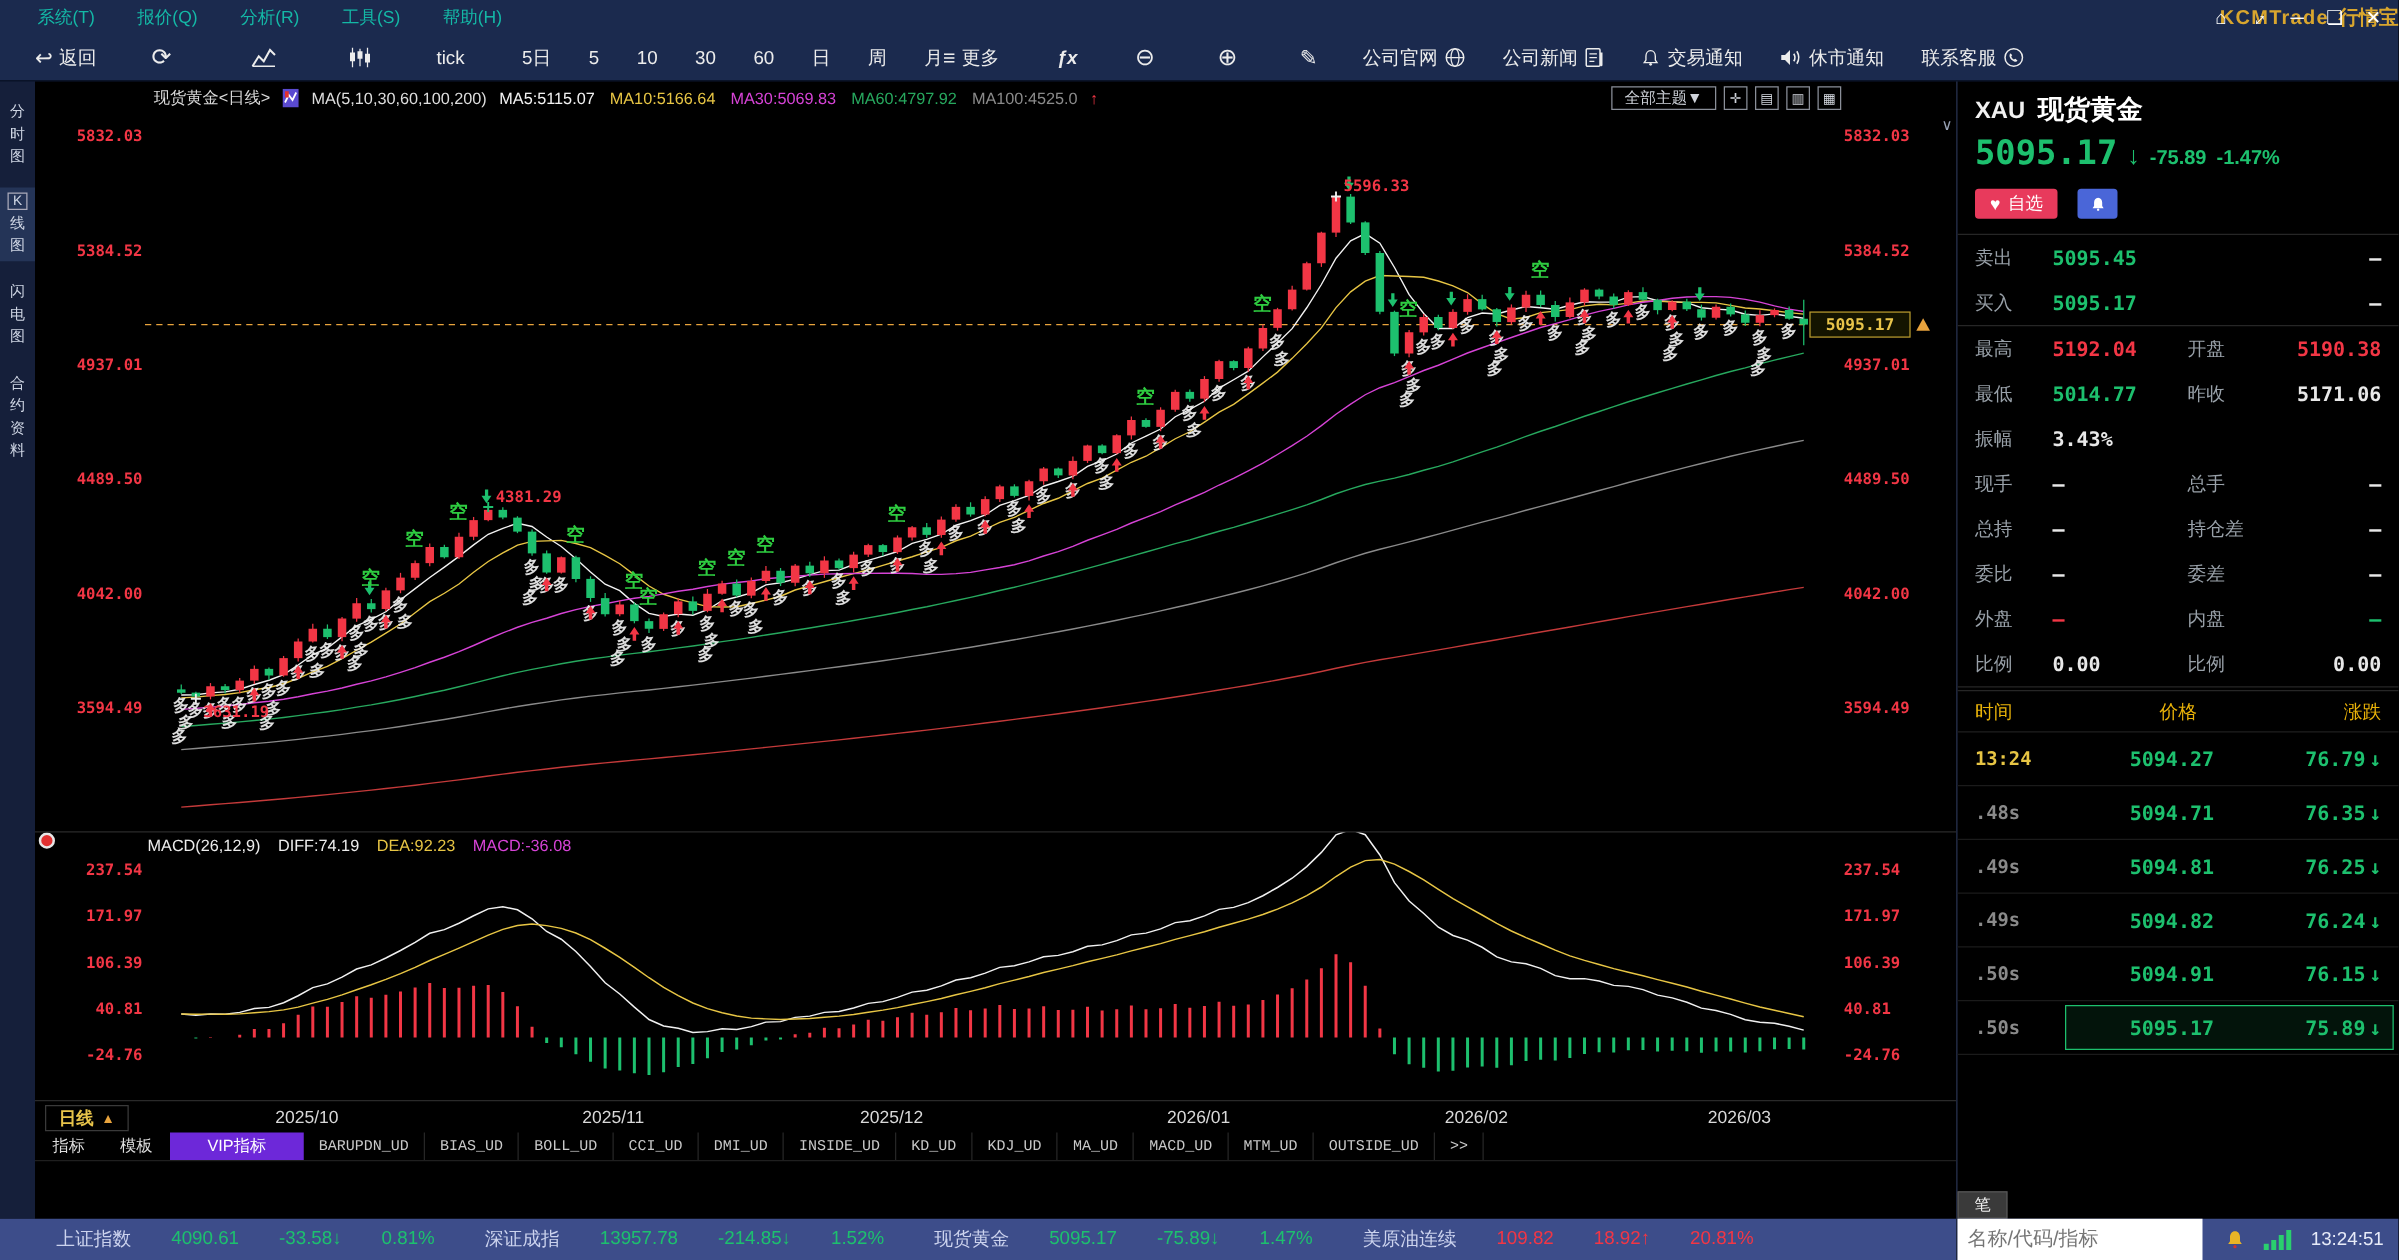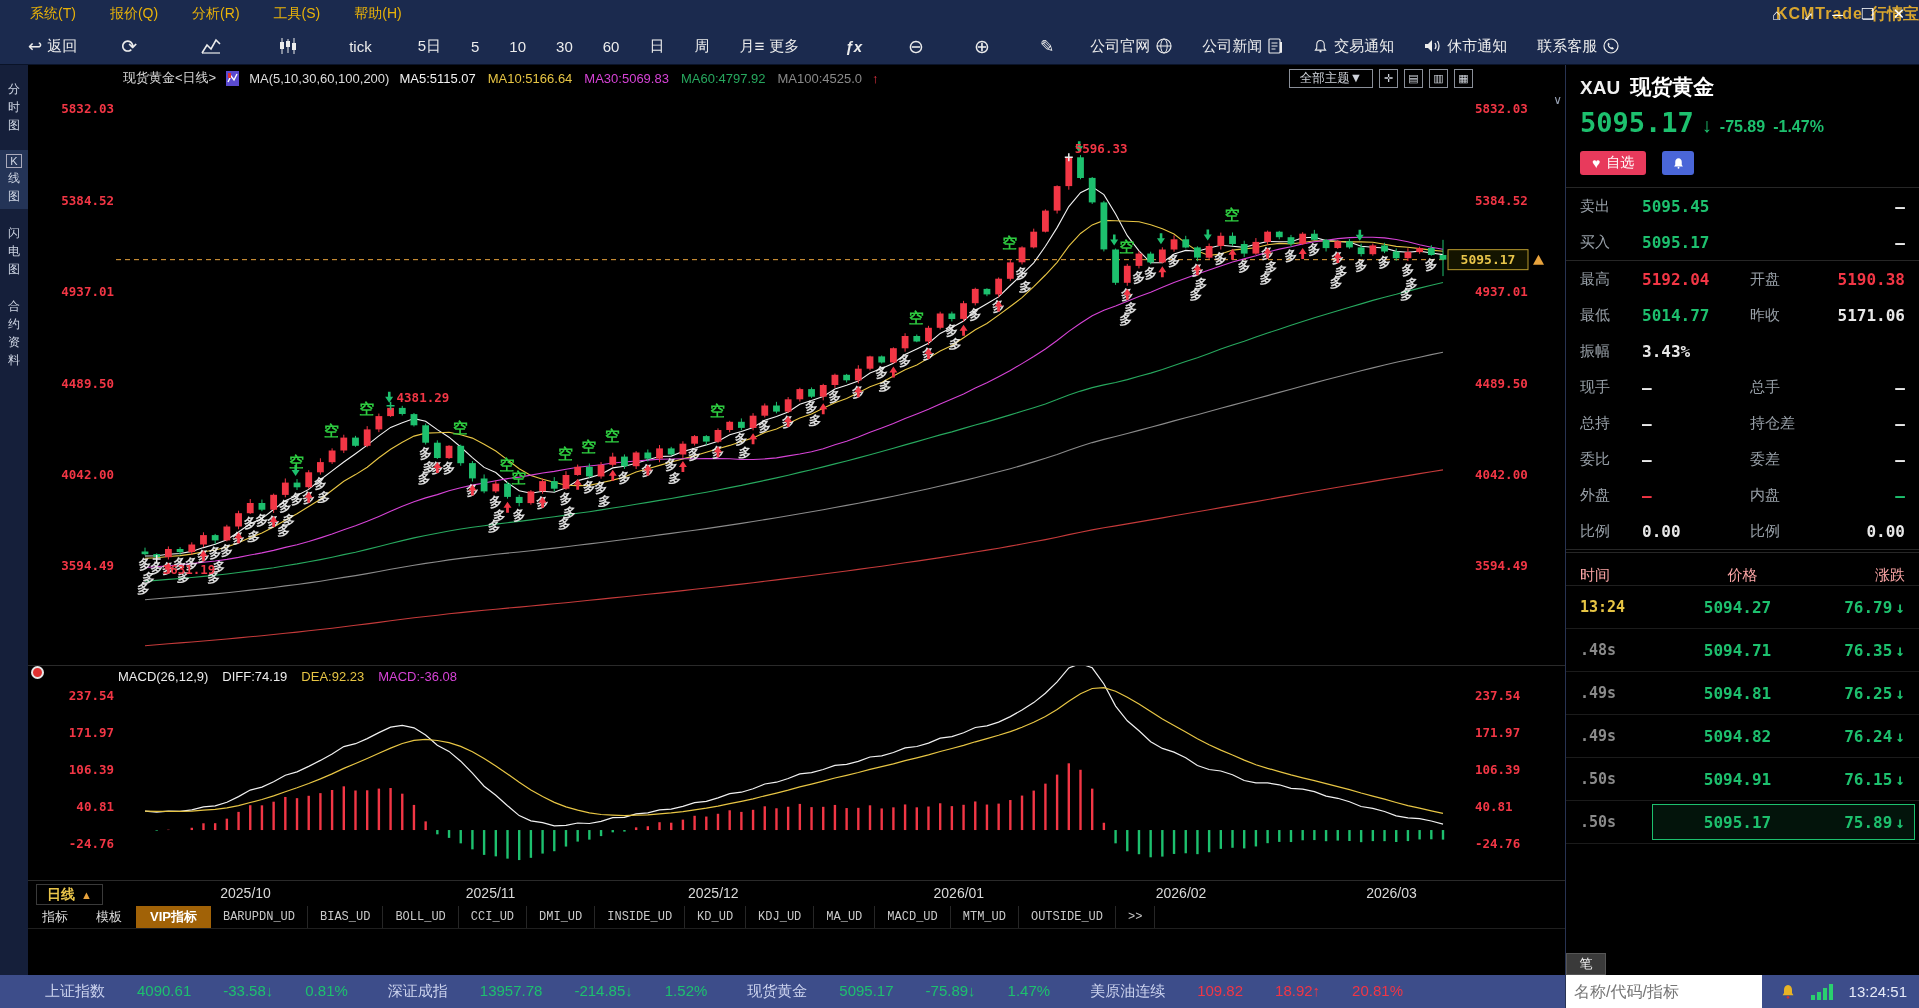--- a/index.html
+++ b/index.html
@@ -2,21 +2,21 @@
 <html><head>
 <meta charset="utf-8">
 <style>
   html,body{margin:0;padding:0;background:#000;}
   .window{position:relative;width:1919px;height:1008px;background:#000;overflow:hidden;
     font-family:"Liberation Sans",sans-serif;color:#e8e8e8;}
   
   .menubar{position:absolute;top:0;left:0;right:0;height:28px;background:#1b2a4e;
     display:flex;align-items:center;font-size:14px;z-index:30;}
   .menus{display:flex;gap:34px;margin-left:30px;}
-  .menu-item{cursor:default;color:#eab308;text-align:right;}
+  .menu-item{cursor:default;color:#14b8a6;text-align:right;}
   .apptitle{position:absolute;left:0;right:0;text-align:right;pointer-events:none;}
   .brand{color:#d9a62e;font-weight:bold;font-size:16px;letter-spacing:1px;}
   .brand2{color:#d9a62e;font-weight:bold;font-size:16px;margin-left:8px;}
   .winctl{position:absolute;right:14px;top:0;height:28px;display:flex;gap:18px;align-items:center;font-size:15px;color:#fff;}
   .winctl span{cursor:pointer;}
   .diag{display:inline-block;transform:rotate(-45deg);}
   
   .toolbar{position:absolute;top:28px;left:0;right:0;height:37px;background:#1b2a4e;
     border-bottom:1px solid #0a1328;display:flex;align-items:center;font-size:15px;color:#ececec;z-index:30;padding-left:28px;box-sizing:border-box;}
   .tbtn{display:flex;align-items:center;gap:5px;cursor:pointer;white-space:nowrap;}
@@ -49,21 +49,21 @@
   #macd-svg{position:absolute;top:600px;left:0;border-top:1px solid #2a2a2a;}
   .xaxis{position:absolute;top:815px;left:0;right:0;height:26px;border-top:1px solid #2a2a2a;}
   .period-box{position:absolute;left:8px;top:3px;border:1px solid #3a3a3a;padding:0 10px;height:19px;
     display:flex;align-items:center;gap:6px;cursor:pointer;}
   .period-box .pl{color:#e8c44a;font-weight:bold;font-size:14px;}
   .period-box .pa{color:#e8a33d;font-size:11px;}
   .dlab{position:absolute;top:4px;color:#d9d9d9;font-size:14px;}
   .tabs{position:absolute;top:841px;left:0;right:0;height:22px;display:flex;align-items:stretch;
     border-bottom:1px solid #1f1f1f;font-size:12px;}
   .t-cn{color:#ddd;font-size:13px;padding:0 14px;display:flex;align-items:center;cursor:pointer;}
-  .t-sel{background:#a16207;color:#fff;font-weight:bold;font-size:13px;padding:0 14px;display:flex;align-items:center;cursor:pointer;}
+  .t-sel{background:#6d28d9;color:#fff;font-weight:normal;font-size:13px;padding:0 30px;display:flex;align-items:center;cursor:pointer;}
   .t-ud{font-family:"Liberation Mono",monospace;color:#c8c8c8;padding:0 12px;display:flex;align-items:center;
     border-right:1px solid #262626;cursor:pointer;}
   .filler{position:absolute;top:864px;bottom:0;left:0;right:0;background:#0b1220;}
   .axlab{fill:#f23645;font:bold 12.5px "DejaVu Sans Mono",monospace;}
   .duo{fill:#f0f0f0;font:bold 13px "Liberation Sans",sans-serif;opacity:.92;}
   .kong{fill:#2ecc40;font:bold 15px "Liberation Sans",sans-serif;}
   .plab{fill:#f23645;font:bold 12.5px "DejaVu Sans Mono",monospace;}
   .tag{fill:#e8c44a;font:bold 13px "DejaVu Sans Mono",monospace;}
   
   .right-panel{position:absolute;right:0;top:65px;width:354px;bottom:0;background:#000;
@@ -82,21 +82,21 @@
   .bell-btn{background:#4a66d8;border-radius:3px;width:32px;height:24px;display:flex;align-items:center;justify-content:center;cursor:pointer;}
   .rp-quote{margin-top:12px;border-top:1px solid #262626;}
   .qrow{height:36px;display:flex;align-items:center;padding:0 14px;font-size:15px;}
   .qrow.sep{border-bottom:1px solid #262626;}
   .ql1{width:62px;color:#98a0a8;}
   .qv1{width:108px;font:bold 16px "DejaVu Sans Mono",monospace;}
   .ql2{width:72px;color:#98a0a8;}
   .qv2{flex:1;text-align:right;font:bold 16px "DejaVu Sans Mono",monospace;}
   .c-g{color:#1dc06e;} .c-r{color:#f23645;} .c-w{color:#e8e8e8;}
   .rp-ticks{border-top:1px solid #262626;margin-top:2px;}
-  .th-row{height:32px;display:flex;align-items:flex-end;padding:0 14px;color:#fca5a5;font-size:15px;border-bottom:1px solid #1f1f1f;gap:32px;}
+  .th-row{height:32px;display:flex;align-items:center;padding:0 14px;color:#eab308;font-size:15px;border-bottom:1px solid #1f1f1f;gap:32px;}
   .th-row .h1{width:90px;} .th-row .h2{flex:1;text-align:center;} .th-row .h3{width:90px;text-align:right;}
   .tick-row{height:42px;display:flex;align-items:center;padding:0 14px;border-bottom:1px solid #1b1b1b;position:relative;}
   .tk-t{width:90px;font:bold 15px "DejaVu Sans Mono",monospace;color:#8a8a8a;}
   .tk-t.hl{color:#e7c544;}
   .tk-p{flex:1;text-align:center;font:bold 16px "DejaVu Sans Mono",monospace;color:#1dc06e;}
   .tk-c{width:100px;text-align:right;font:bold 16px "DejaVu Sans Mono",monospace;color:#1dc06e;}
   .tk-ar{color:#1dc06e;font-weight:bold;margin-left:3px;}
   .tick-row .hlbox{position:absolute;left:86px;right:4px;top:3px;bottom:3px;border:1px solid #1dc06e;background:rgba(29,192,110,.10);}
   .rp-pen{position:absolute;bottom:33px;left:0;width:38px;height:20px;background:#3a3a3a;border:1px solid #555;
     color:#eee;font-size:13px;display:flex;align-items:center;justify-content:center;cursor:pointer;}

